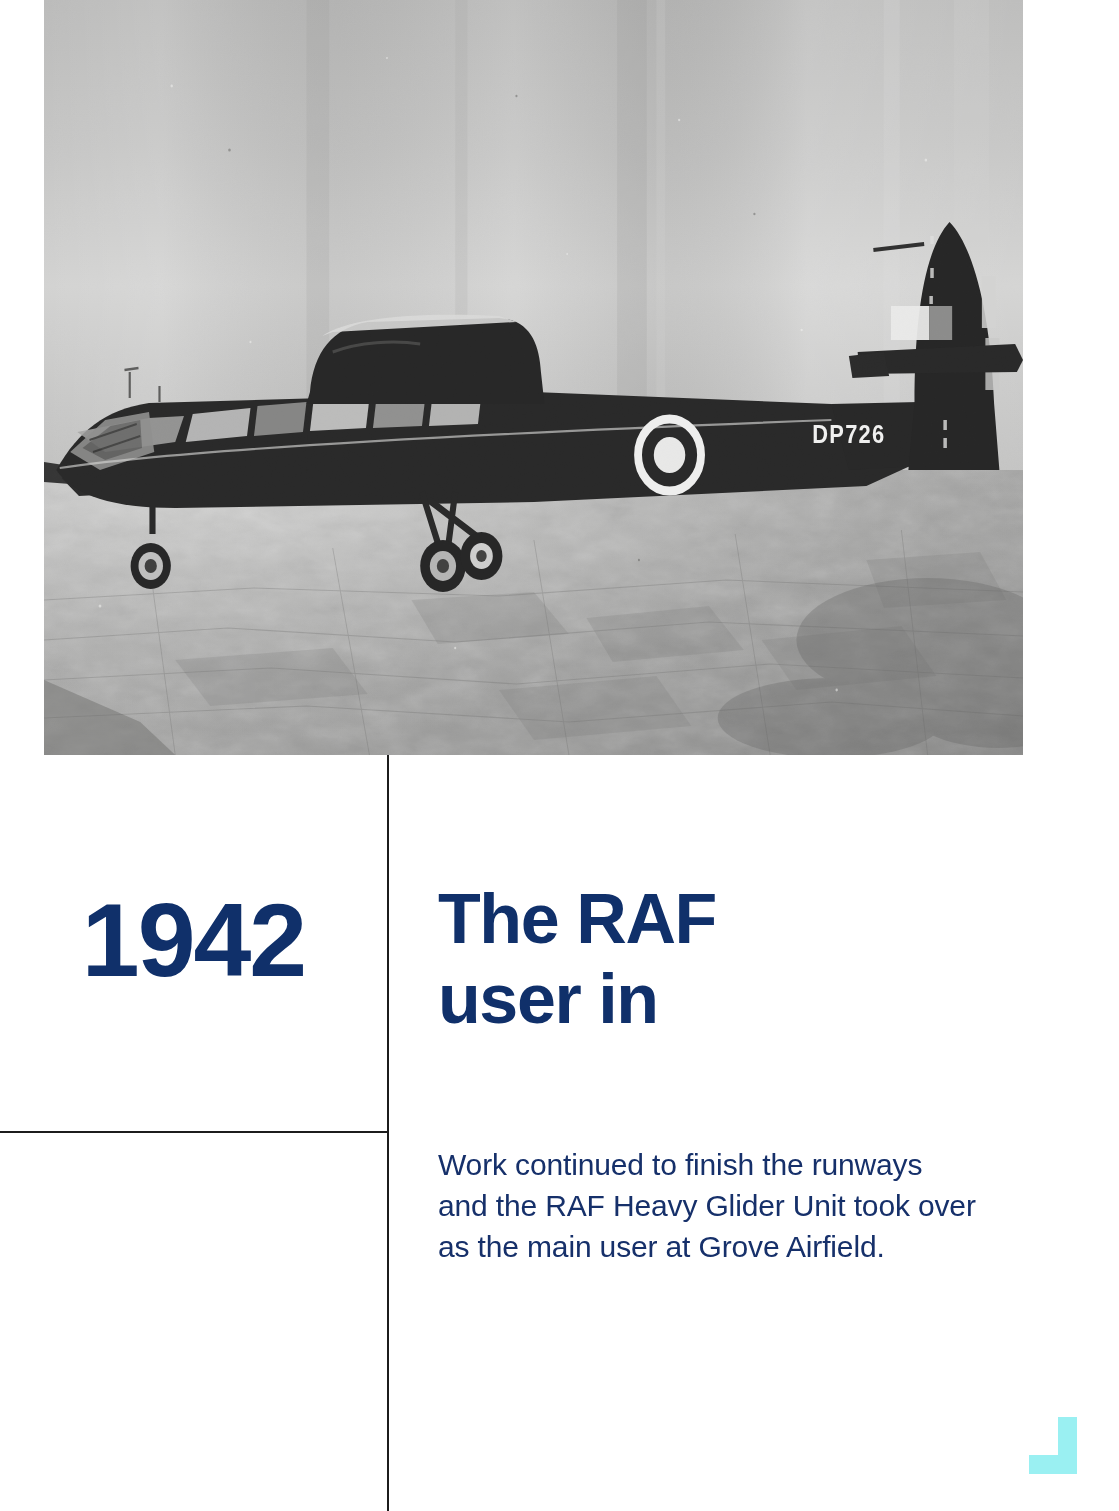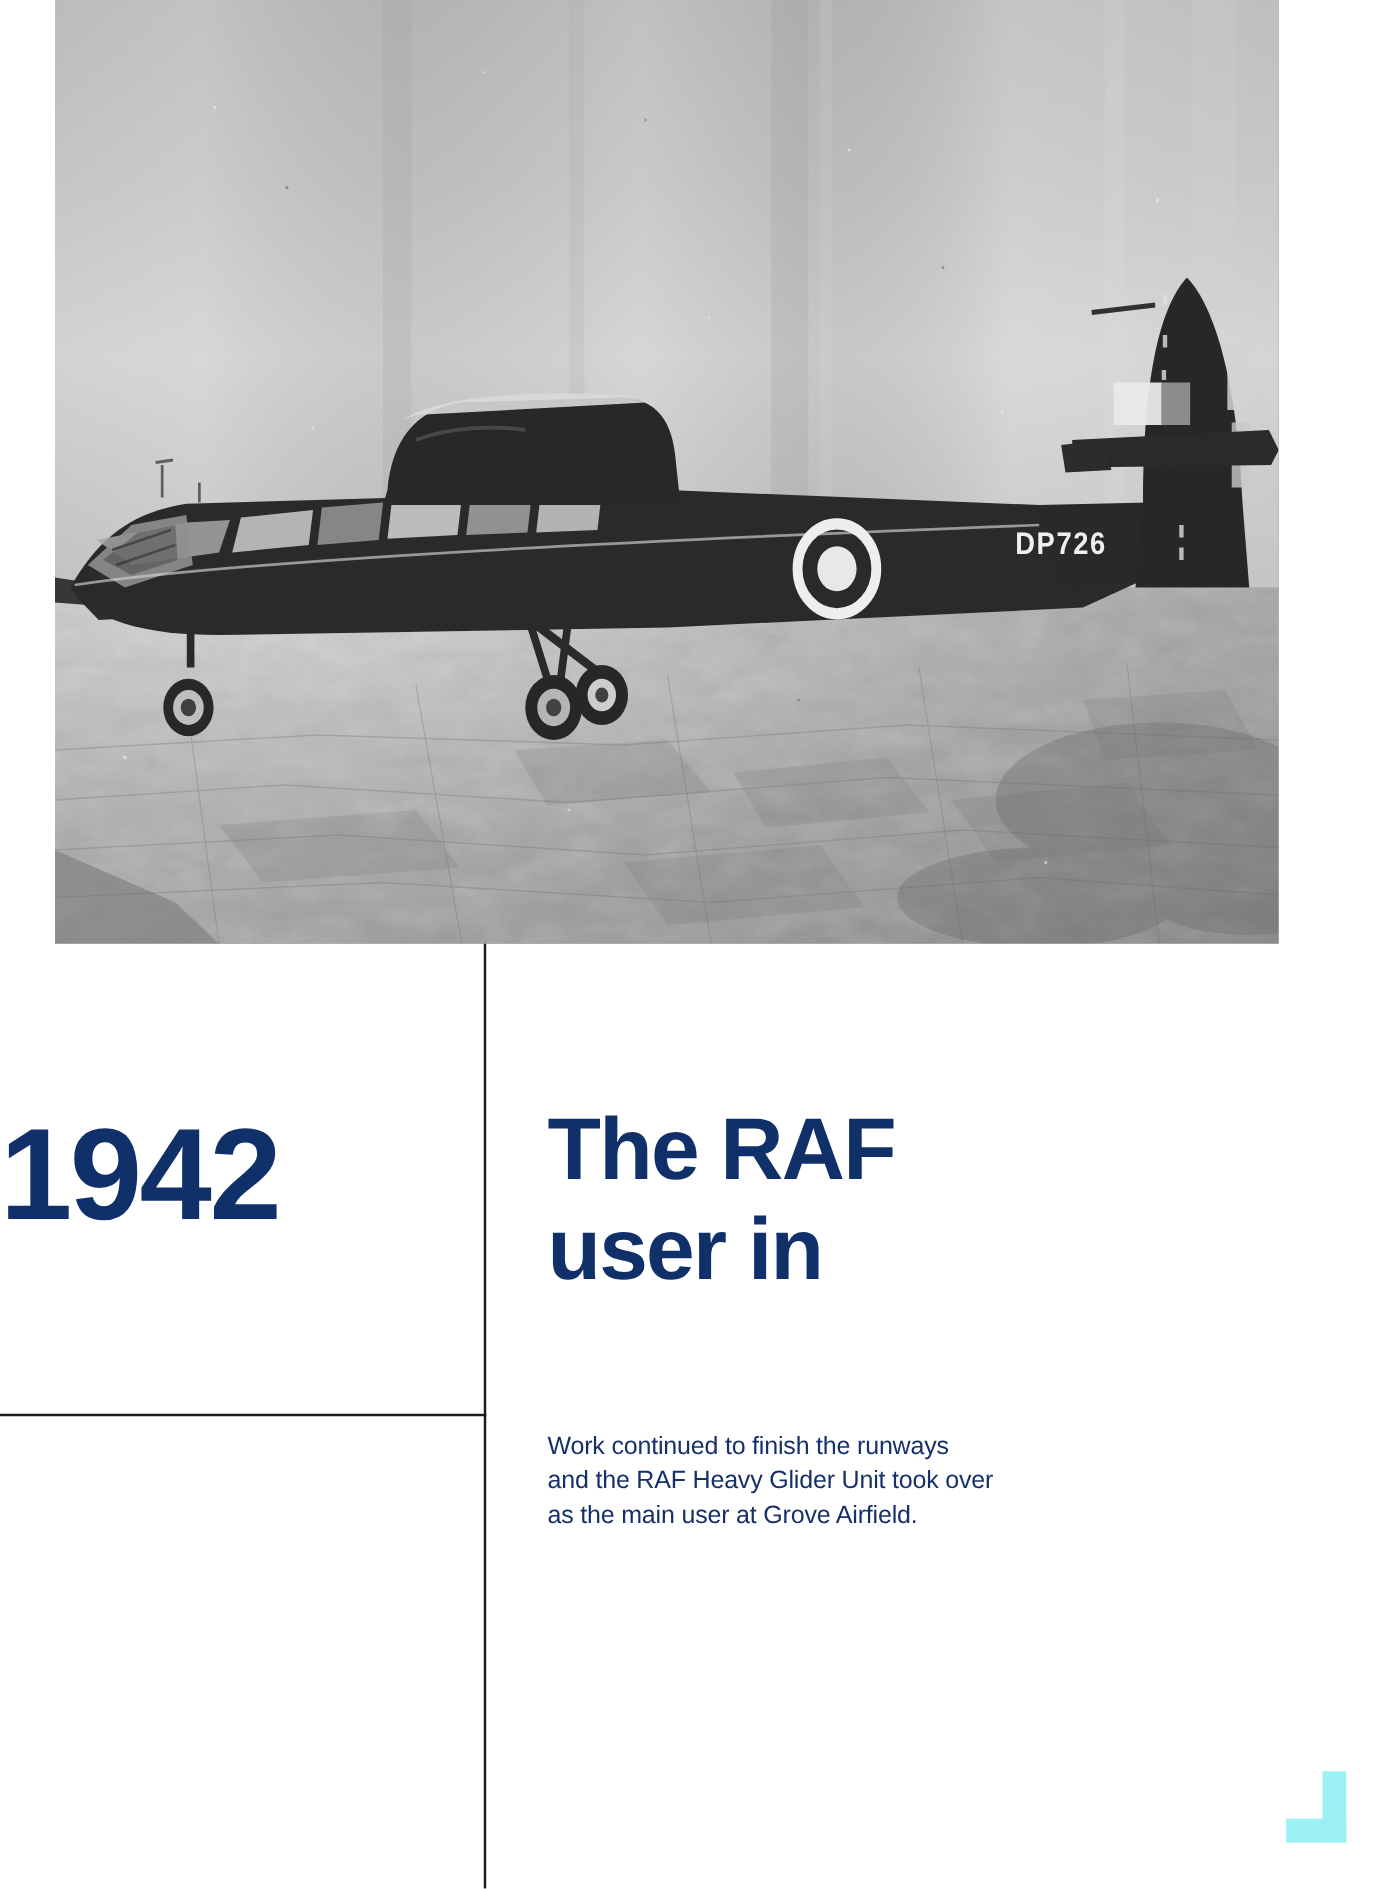--- a/index.html
+++ b/index.html
@@ -53,20 +53,21 @@
 
   
   .year-cell {
     position: absolute;
     left: 0;
     top: 755px;
     width: 387px;
     height: 376px;
     display: flex;
     align-items: center;
+    justify-content: center;
   }
   .year {
     font-size: 104px;
     font-weight: 700;
     line-height: 1;
     letter-spacing: -2px;
     color: #10306a;
     margin: 0;
     padding: 0 0 6px 0;
   }
@@ -82,21 +83,21 @@
     font-size: 70px;
     font-weight: 700;
     line-height: 1.14;
     letter-spacing: -1.4px;
     color: #10306a;
     margin: 0;
     white-space: pre-line;
   }
   .body-copy {
     margin: 104px 0 0 0;
-    font-size: 20px;
+    font-size: 30px;
     line-height: 1.38;
     font-weight: 400;
     letter-spacing: -0.15px;
     color: #16306a;
     white-space: pre-line;
   }
 
   
   .corner-accent {
     position: absolute;

